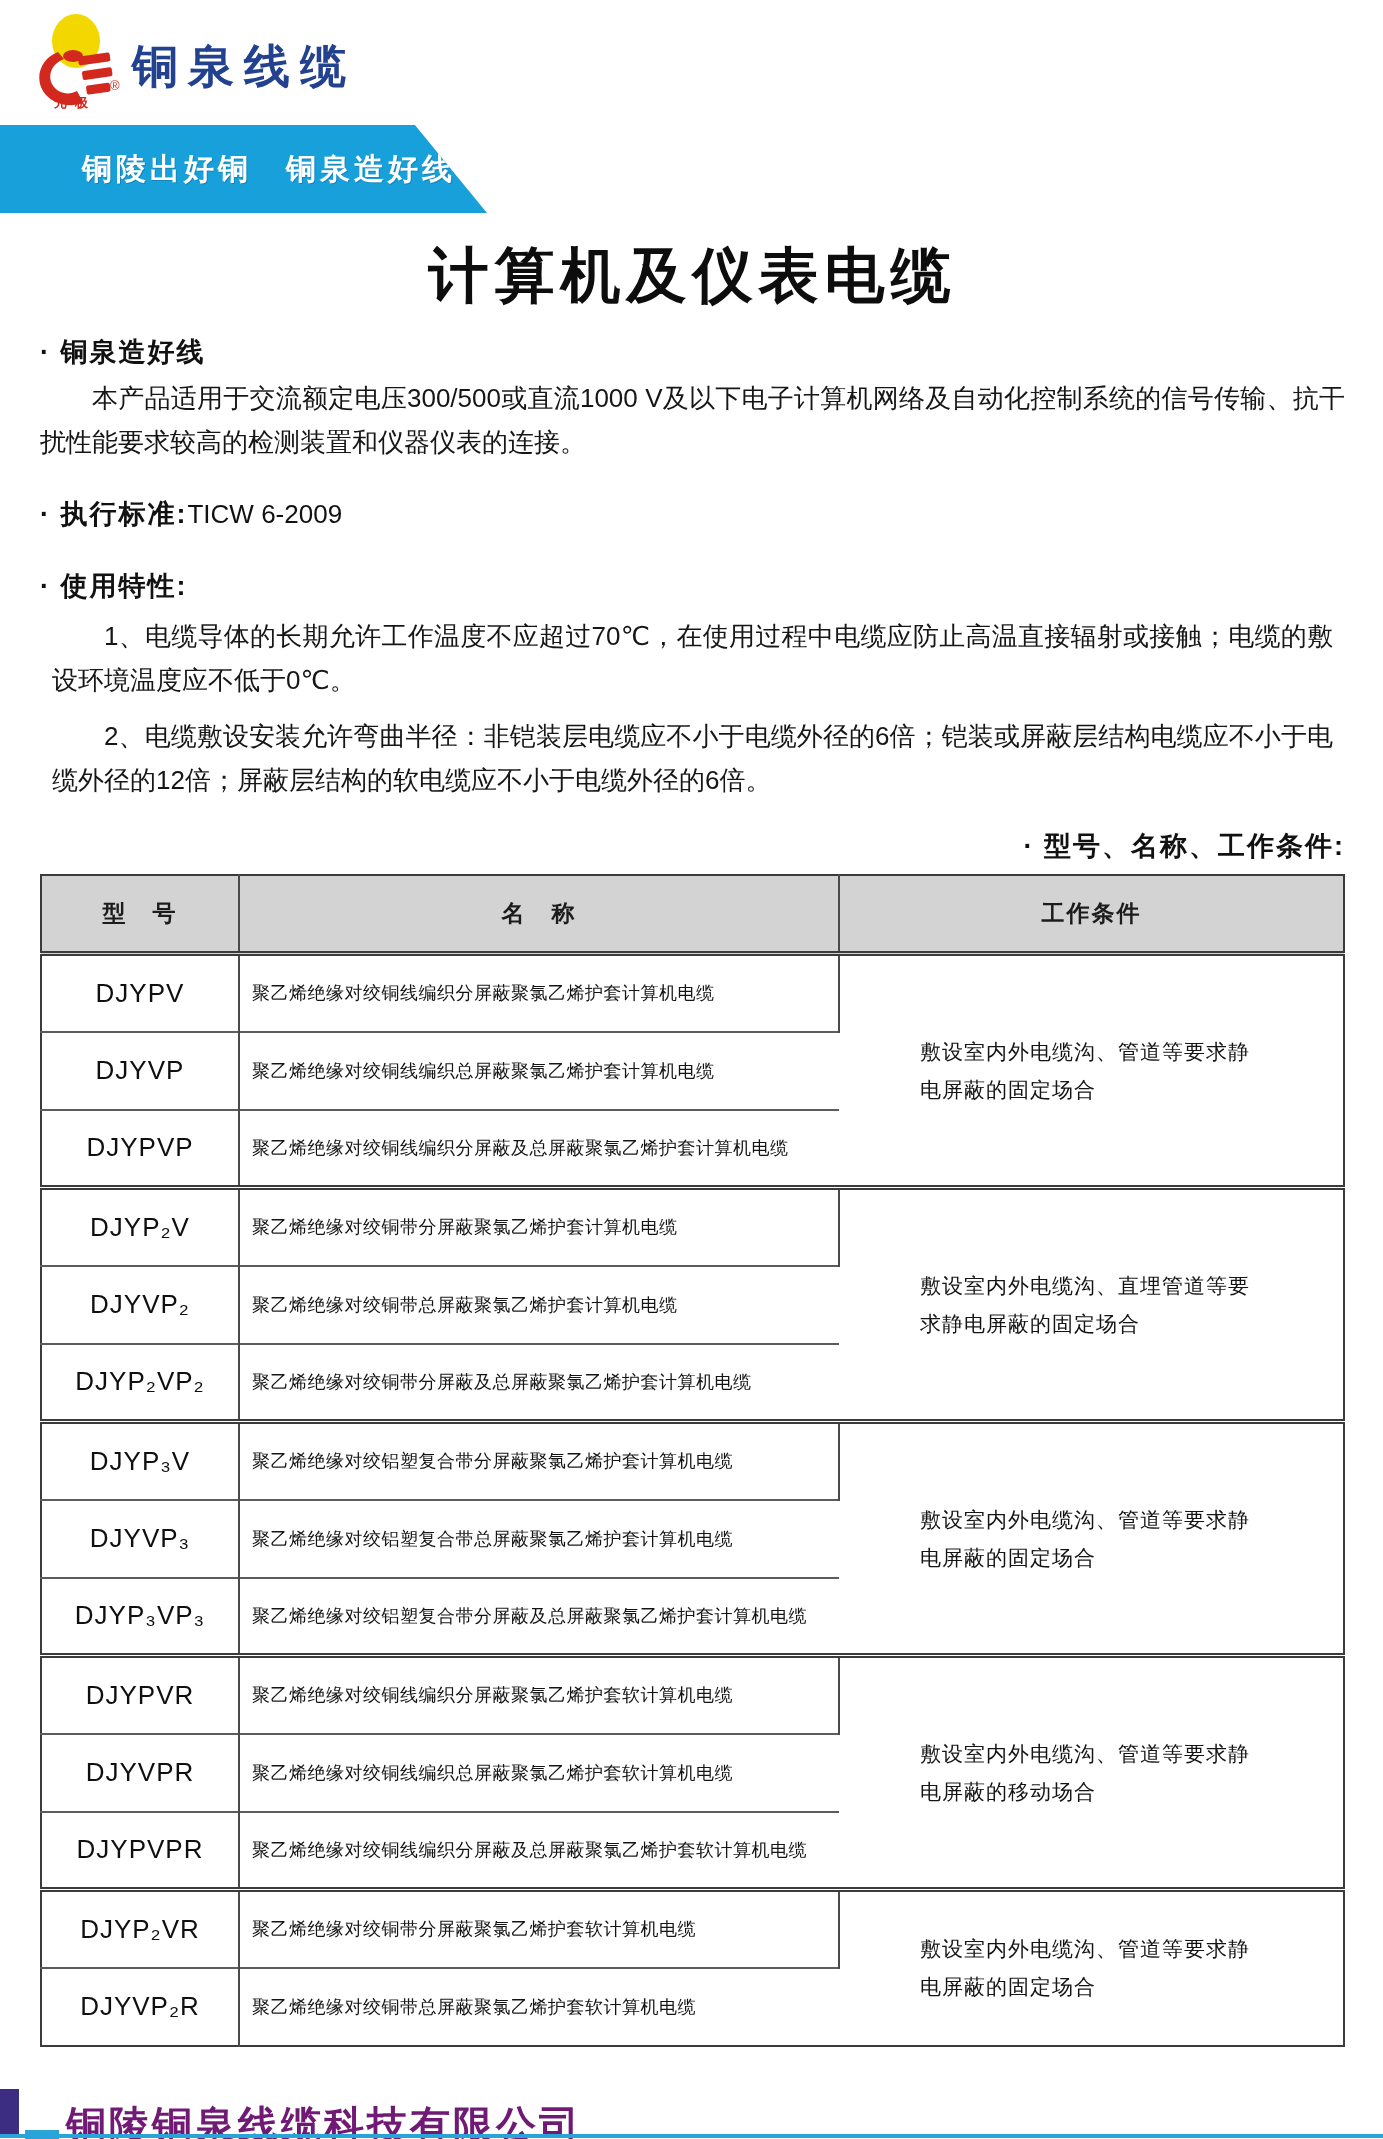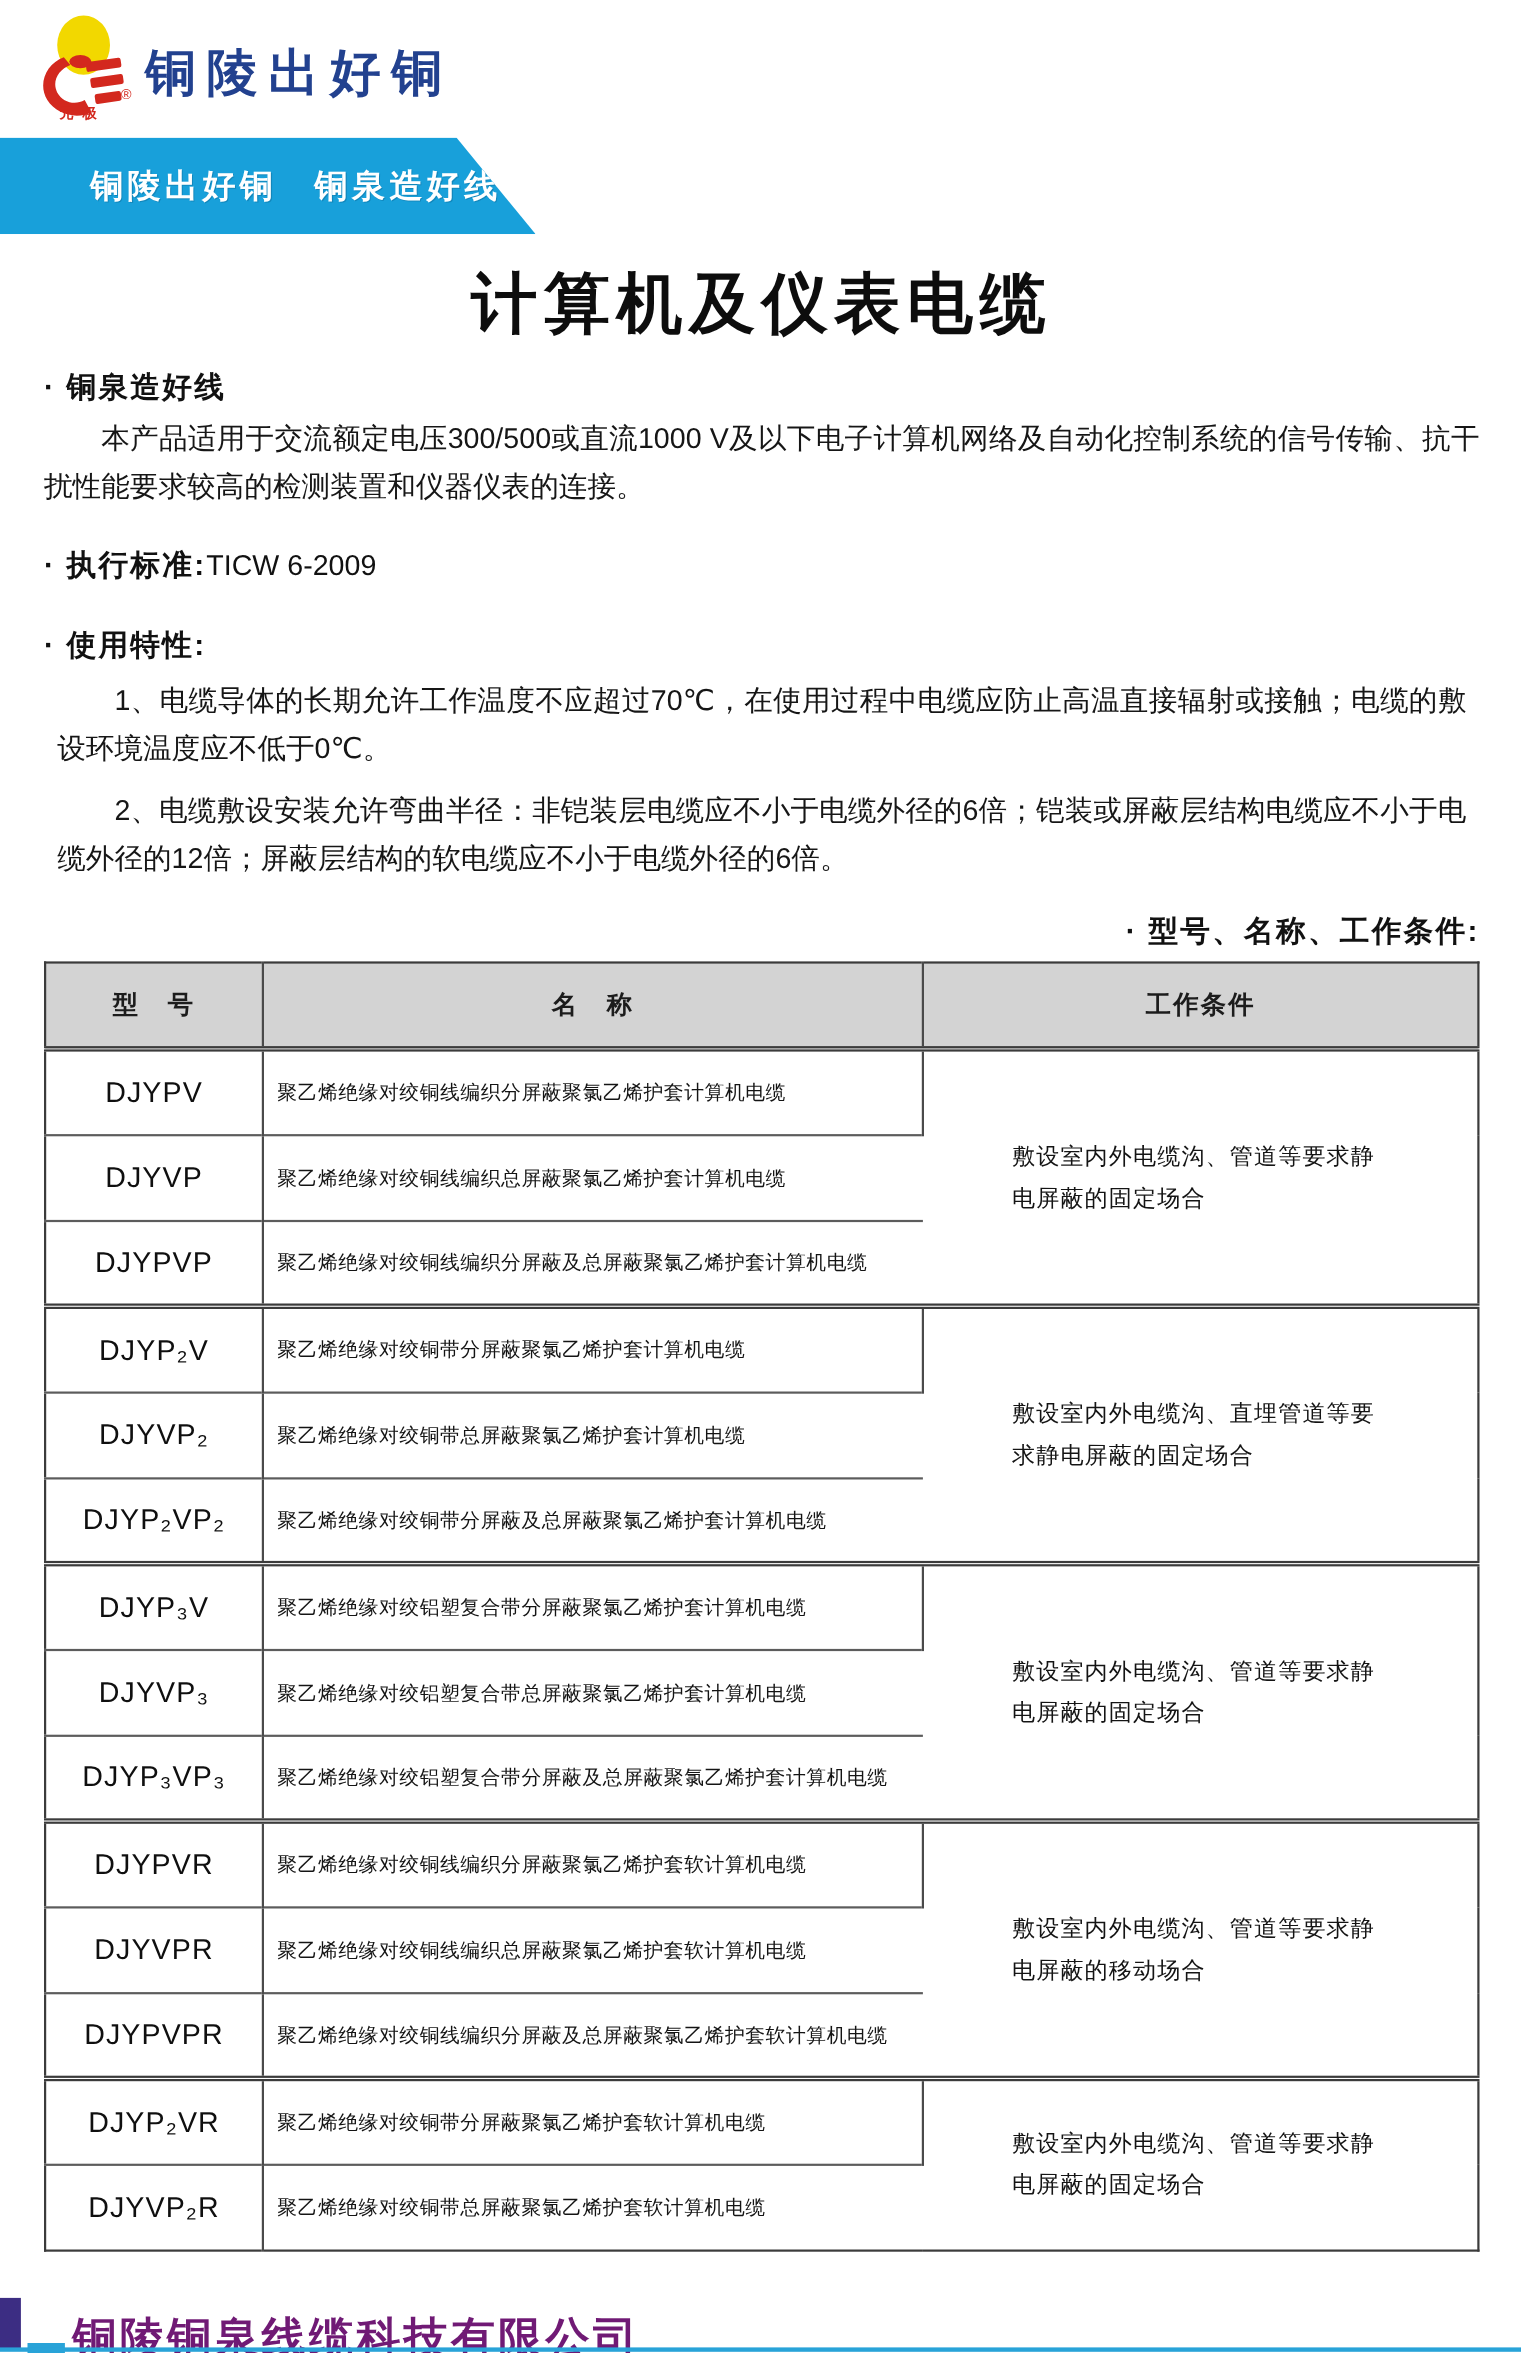--- a/index.html
+++ b/index.html
@@ -81,21 +81,21 @@
       <g fill="#d3281e" transform="rotate(-8 70 26)">
         <rect x="52" y="8" width="32" height="9" rx="2"></rect>
         <rect x="54" y="23" width="30" height="9" rx="2"></rect>
         <rect x="56" y="38" width="24" height="9" rx="2"></rect>
       </g>
       <ellipse cx="45" cy="10" rx="10" ry="6" fill="#d3281e"></ellipse>
     </svg>
     <span class="logo-brand-text">元极</span>
     <span class="logo-reg">®</span>
   </div>
-  <div class="company-name">铜陵出好铜</div>
+  <div class="company-name">铜泉线缆</div>
 
   <div class="banner">
     <span class="banner-slogan">铜陵出好铜　铜泉造好线</span>
   </div>
 
   <div class="content">
     <h1 class="doc-title">计算机及仪表电缆</h1>
 
     <h2 class="sec-heading">· 铜泉造好线</h2>
     <p class="body-para indent">本产品适用于交流额定电压300/500或直流1000 V及以下电子计算机网络及自动化控制系统的信号传输、抗干扰性能要求较高的检测装置和仪器仪表的连接。</p>

